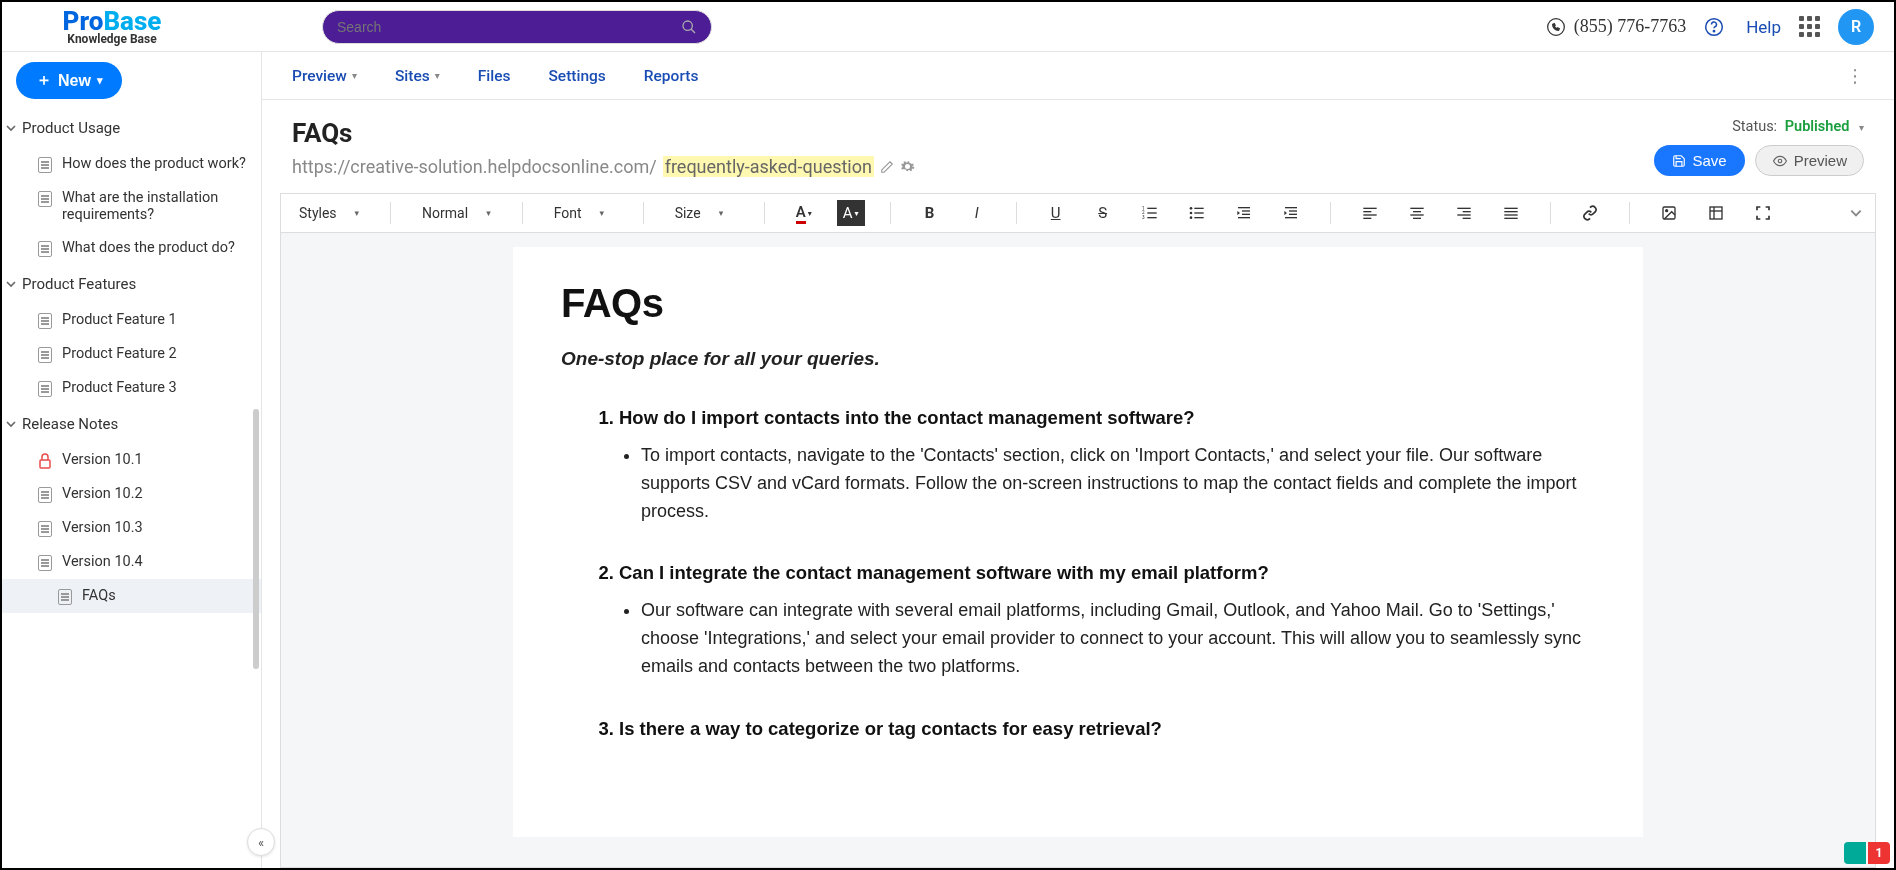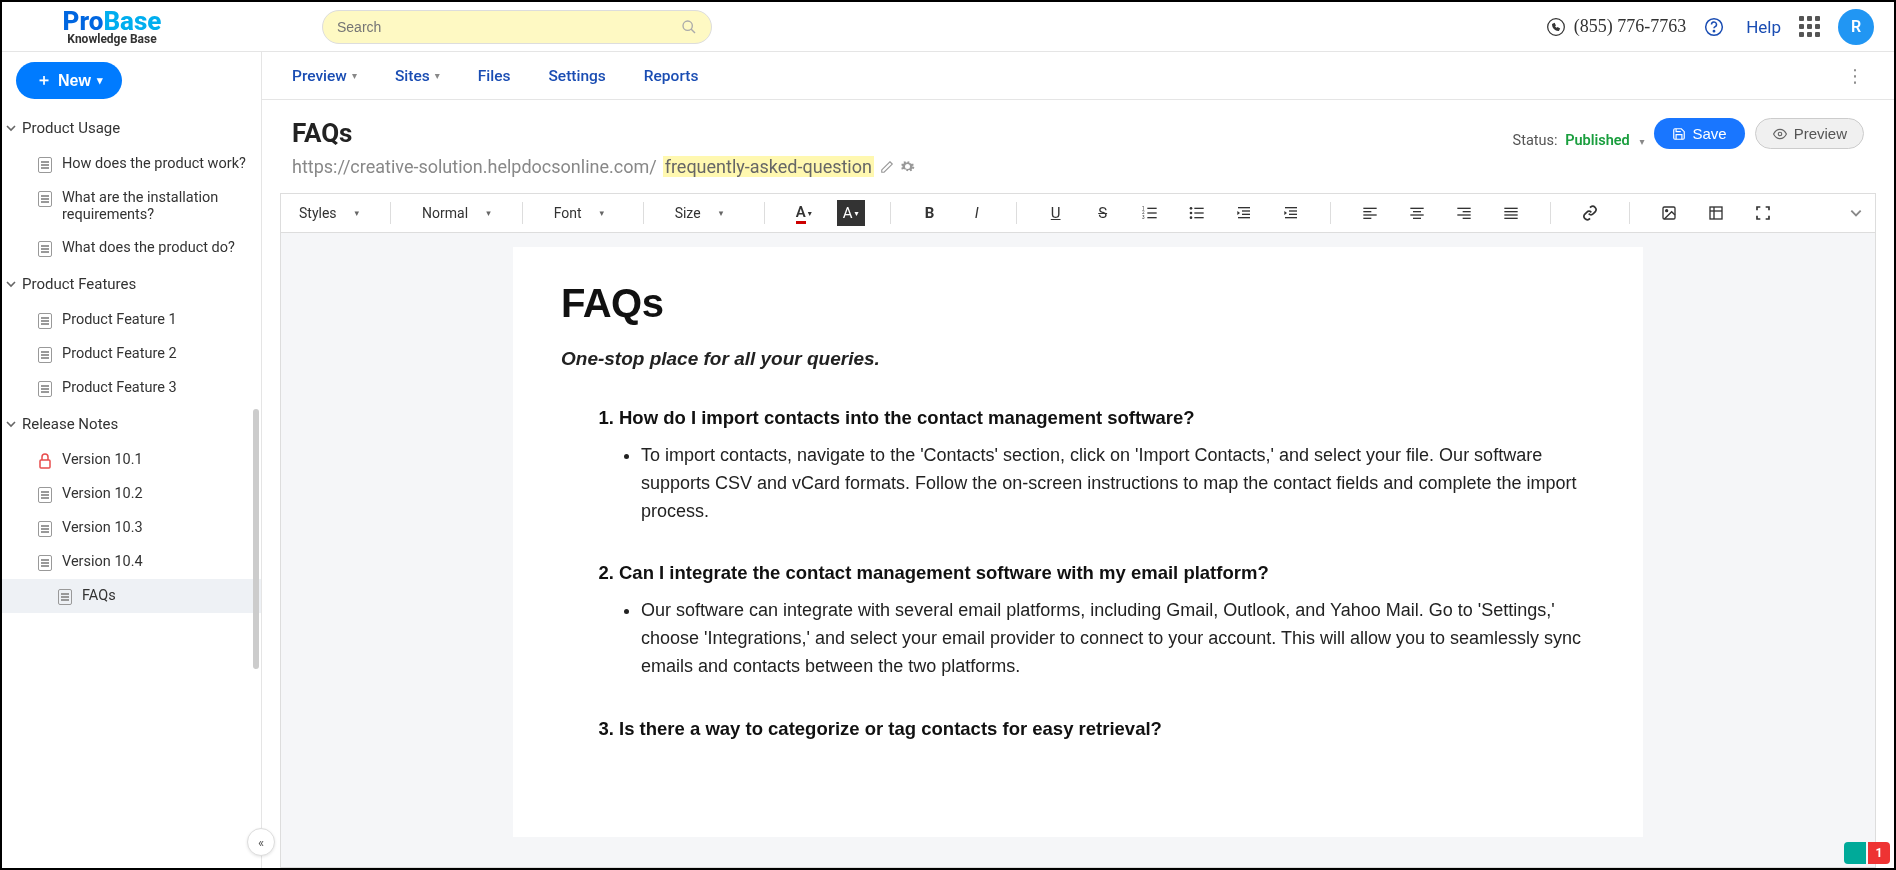--- a/index.html
+++ b/index.html
@@ -6,21 +6,21 @@
 body { font-family: -apple-system, BlinkMacSystemFont, "Segoe UI", Roboto, Arial, sans-serif; font-size: 14px; color: #333; background: #fff; overflow: hidden; }
 .app { display: flex; flex-direction: column; height: 870px; width: 1896px; border: 2px solid #000; }
 
 
 .header { display: flex; align-items: center; padding: 4px 20px; border-bottom: 1px solid #e5e5e5; height: 50px; }
 .logo { display: flex; flex-direction: column; align-items: center; width: 180px; }
 .logo-text { font-size: 26px; font-weight: 800; line-height: 1; }
 .logo-text .pro1 { color: #0066e0; }
 .logo-text .pro2 { color: #00aeef; }
 .logo-sub { font-size: 12px; font-weight: 700; color: #333; margin-top: -2px; }
-.search-box { margin-left: 120px; width: 390px; height: 34px; border: 1px solid #ddd; border-radius: 18px; display: flex; align-items: center; padding: 0 14px; background: #fef9c3; }
+.search-box { margin-left: 120px; width: 390px; height: 34px; border: 1px solid #ddd; border-radius: 18px; display: flex; align-items: center; padding: 0 14px; background: #4c1d95; }
 .search-box input { border: none; outline: none; flex: 1; background: transparent; font-size: 14px; color: #888; }
 .search-box .search-ico { color: #aaa; }
 .header-right { margin-left: auto; display: flex; align-items: center; gap: 18px; }
 .phone-wrap { display: flex; align-items: center; gap: 8px; font-size: 18px; font-weight: 500; color: #333; font-family: Liberation Serif, serif; }
 .help-wrap { display: flex; align-items: center; gap: 22px; color: #1a4db3; font-size: 17px; text-align: right; }
 .grid-ico { display: grid; grid-template-columns: repeat(3, 5px); grid-template-rows: repeat(3, 5px); gap: 3px; }
 .grid-ico span { background: #555; border-radius: 1px; }
 .avatar { width: 36px; height: 36px; border-radius: 50%; background: #2196f3; color: #fff; display: flex; align-items: center; justify-content: center; font-weight: 600; font-size: 16px; }
 
 
@@ -48,21 +48,21 @@
 .tab { color: #1a4db3; font-size: 15.5px; font-weight: 500; display: flex; align-items: center; gap: 5px; cursor: pointer; }
 .tab .drop { font-size: 10px; color: #888; }
 .tabs .more-v { margin-left: auto; color: #888; font-size: 18px; cursor: pointer; }
 
 .page-head { padding: 18px 30px 10px; display: flex; align-items: flex-start; }
 .page-head-left { flex: 1; }
 .page-title { font-size: 26px; font-weight: 700; color: #222; margin-bottom: 8px; }
 .page-url { font-size: 18px; color: #888; display: flex; align-items: center; gap: 6px; }
 .page-url .slug { background: #fff8b0; color: #666; padding: 0 2px; }
 .page-url .edit-ico, .page-url .gear-ico { color: #999; cursor: pointer; }
-.page-head-right { display: flex; flex-direction: row; align-items: flex-end; gap: 10px; }
+.page-head-right { display: flex; flex-direction: column; align-items: flex-end; gap: 10px; }
 .status-line { font-size: 14.5px; color: #555; }
 .status-line .pub { color: #1a9e3e; font-weight: 600; margin-left: 4px; }
 .status-line .drop { font-size: 10px; color: #888; margin-left: 6px; }
 .btn-row { display: flex; gap: 10px; }
 .btn-save { background: #1976ff; color: #fff; border: none; border-radius: 20px; padding: 6px 18px; font-size: 15px; display: flex; align-items: center; gap: 6px; cursor: pointer; }
 .btn-preview { background: #f0f0f0; color: #555; border: 1px solid #ccc; border-radius: 20px; padding: 6px 16px; font-size: 15px; display: flex; align-items: center; gap: 6px; cursor: pointer; }
 
 
 .toolbar { border: 1px solid #ddd; margin: 6px 18px 0; background: #fff; display: flex; align-items: center; padding: 6px 12px; gap: 19px; flex-wrap: nowrap; }
 .tb-sel { border: none; font-size: 14px; color: #333; padding: 4px 6px; display: flex; align-items: center; gap: 18px; cursor: pointer; }

